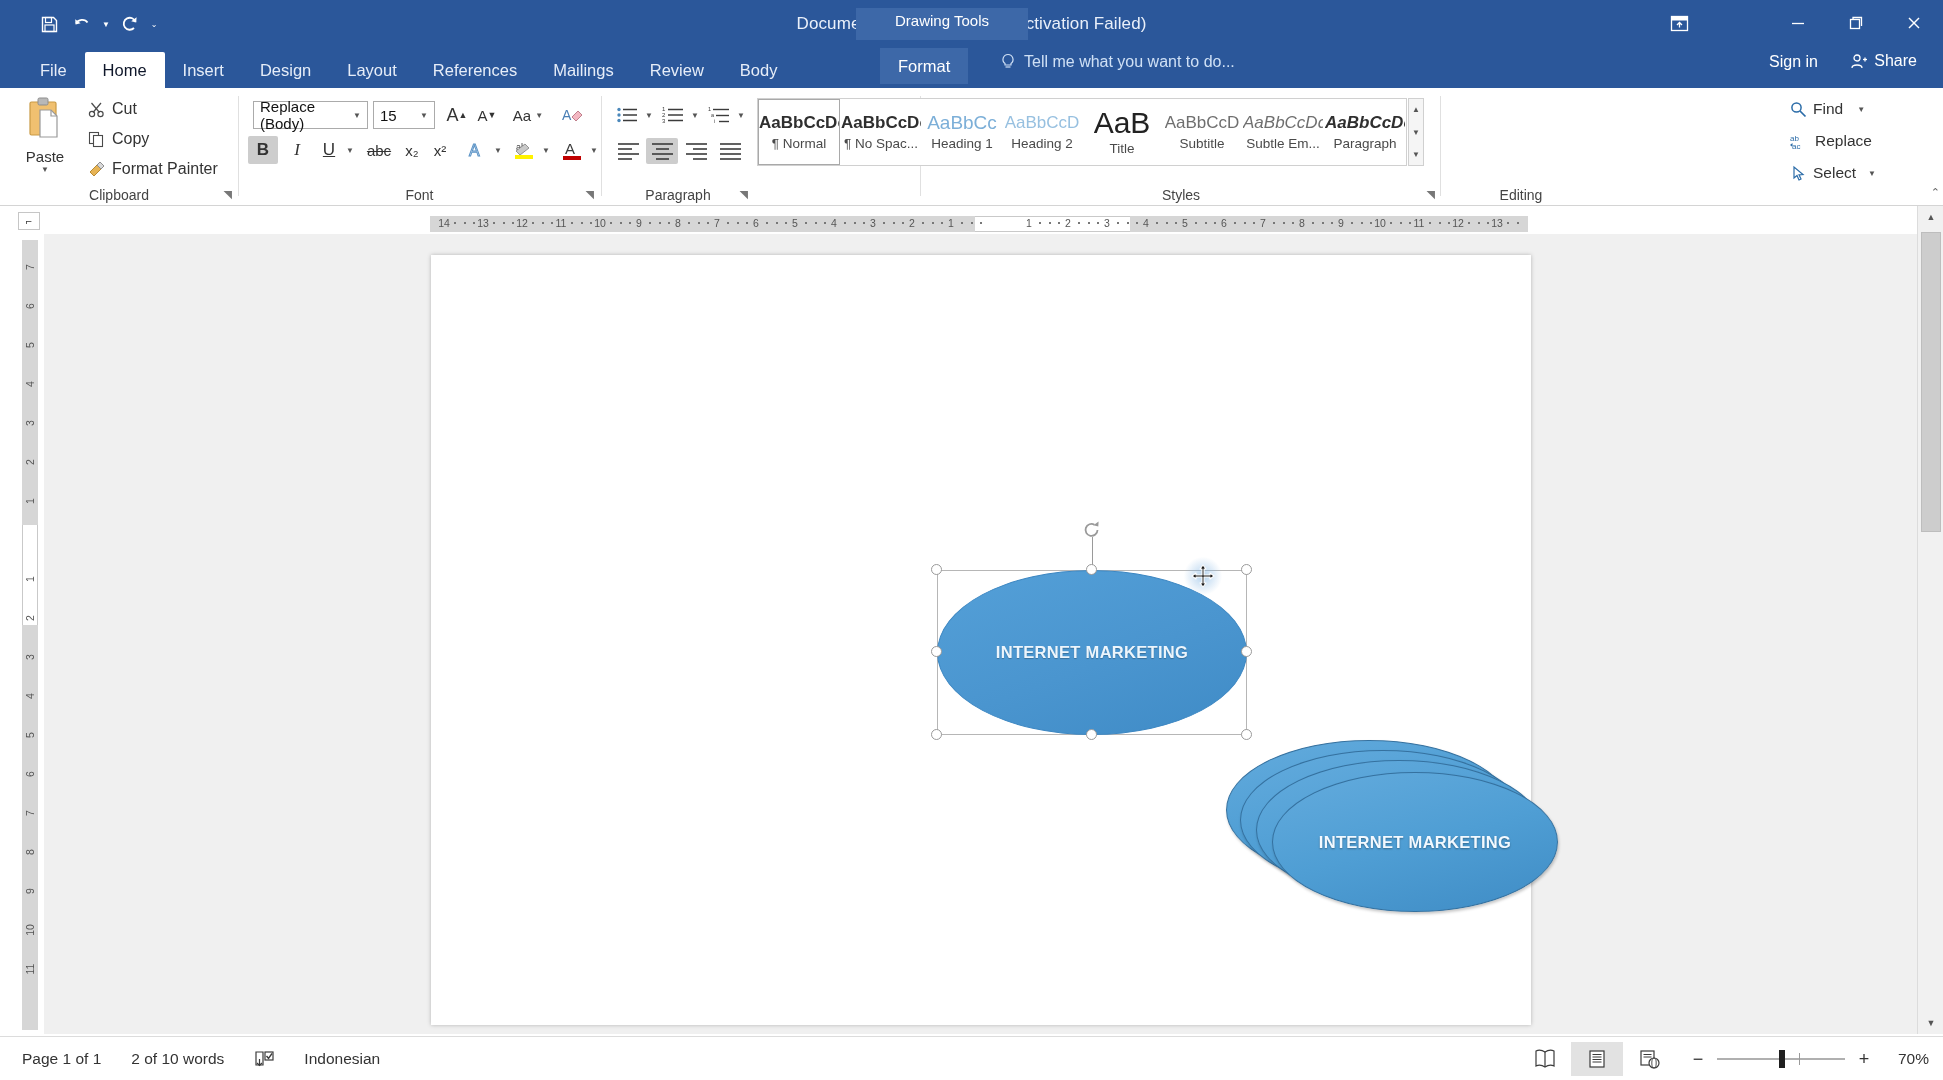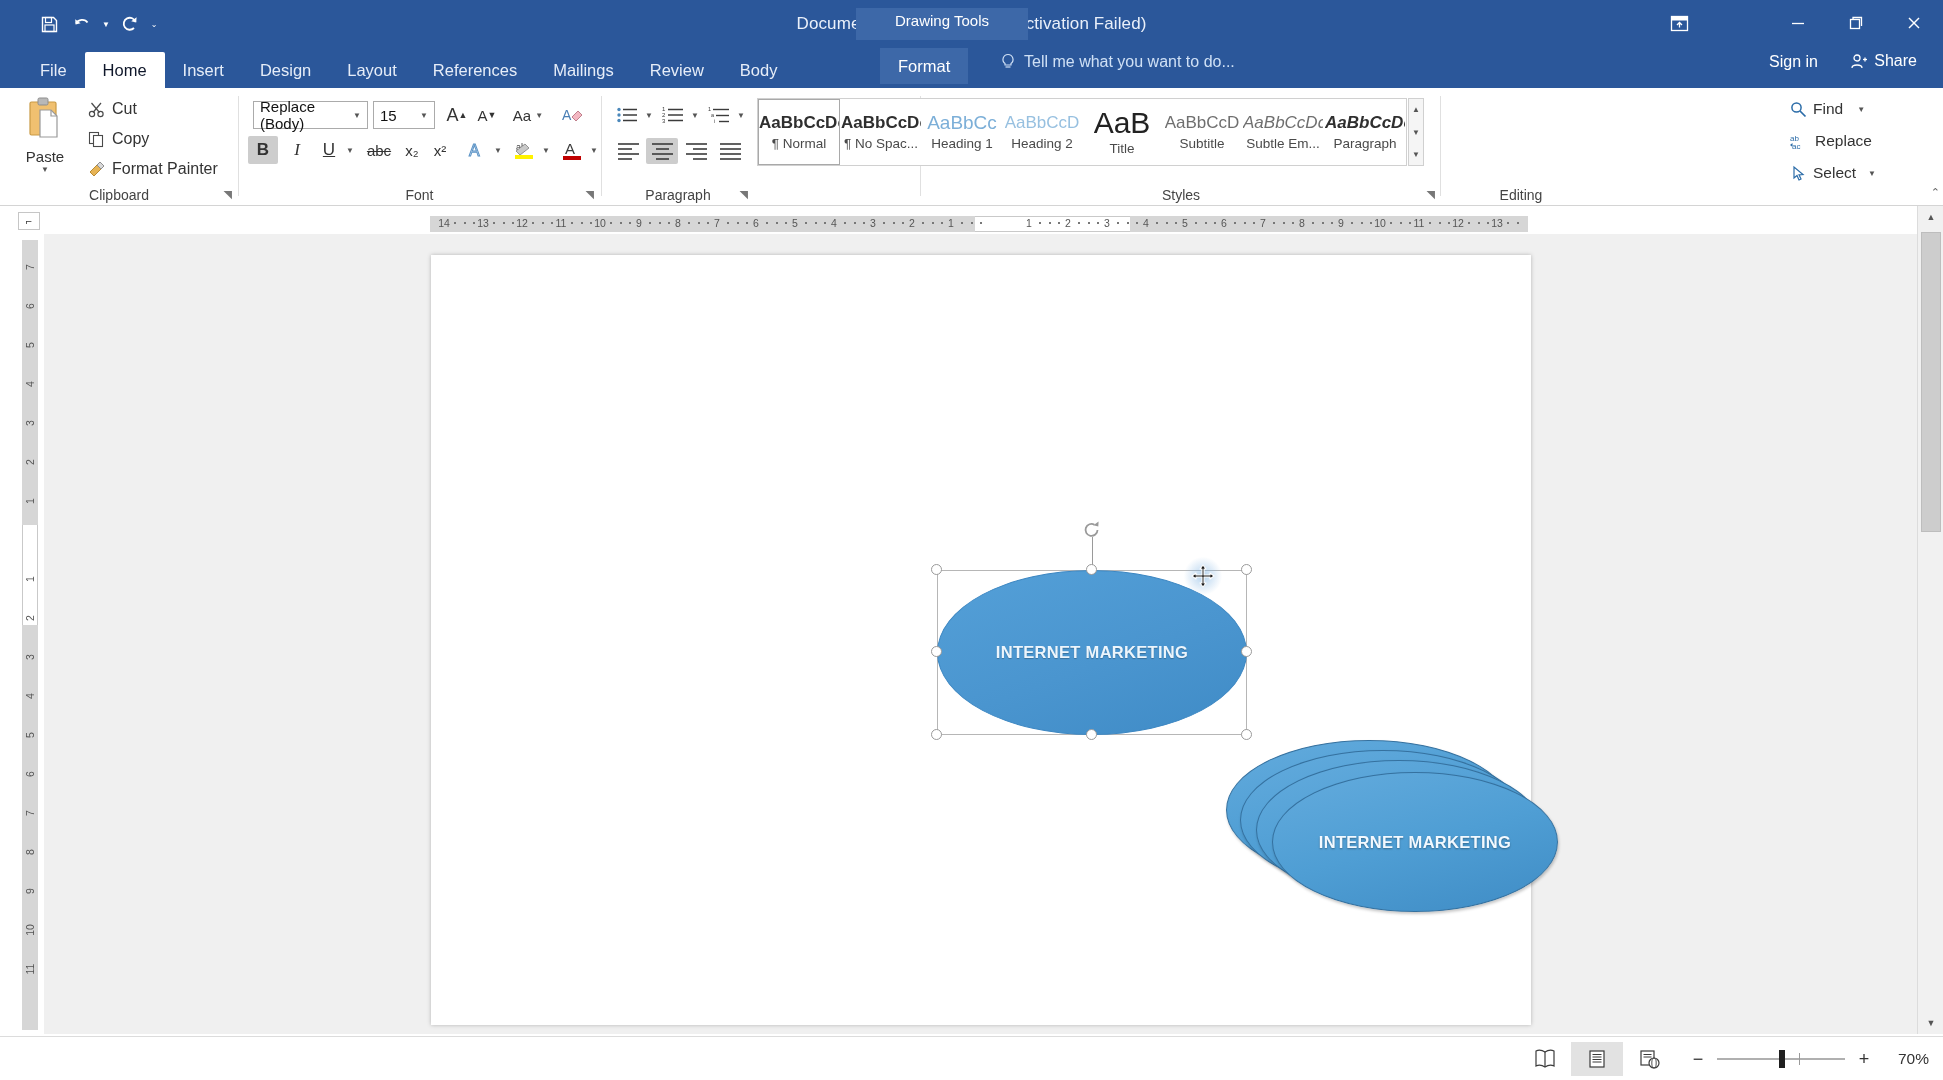--- a/index.html
+++ b/index.html
@@ -820,20 +820,33 @@
     </div>
   </div>
 
   <div class="vscroll">
     <div class="vs-up">▲</div>
     <div class="vs-thumb"></div>
     <div class="vs-dn" style="position:absolute;bottom:0;">▼</div>
   </div>
 
   <div class="status">
+    <div class="st-left">
+      <span>Page 1 of 1</span>
+      <span>2 of 10 words</span>
+      <span class="icon">
+        <svg width="20" height="18" viewBox="0 0 20 18">
+            <path d="M2 2 h7 v13 h-7z" fill="none" stroke="#3b3b3b" stroke-width="1.2"></path>
+            <path d="M5.5 9 v6 M3 13 L5.5 15.5 L8 13" fill="none" stroke="#3b3b3b" stroke-width="1.2"></path>
+            <rect x="11" y="2" width="8" height="8" fill="none" stroke="#3b3b3b" stroke-width="1.2"></rect>
+            <path d="M12.5 6 L14.5 8.3 L18 3.5" fill="none" stroke="#3b3b3b" stroke-width="1.4"></path>
+          </svg>
+      </span>
+      <span>Indonesian</span>
+    </div>
 
     <div class="st-right">
       <div class="viewbtn">
         <svg width="22" height="20" viewBox="0 0 22 20">
             <path d="M11 3 C8 1, 4 1, 2 2 V17 C4 16, 8 16, 11 18 C14 16, 18 16, 20 17 V2 C18 1, 14 1, 11 3 Z" fill="none" stroke="#3b3b3b" stroke-width="1.2"></path>
             <line x1="11" y1="3" x2="11" y2="18" stroke="#3b3b3b" stroke-width="1.2"></line>
           </svg>
       </div>
       <div class="viewbtn on">
         <svg width="22" height="20" viewBox="0 0 22 20">

